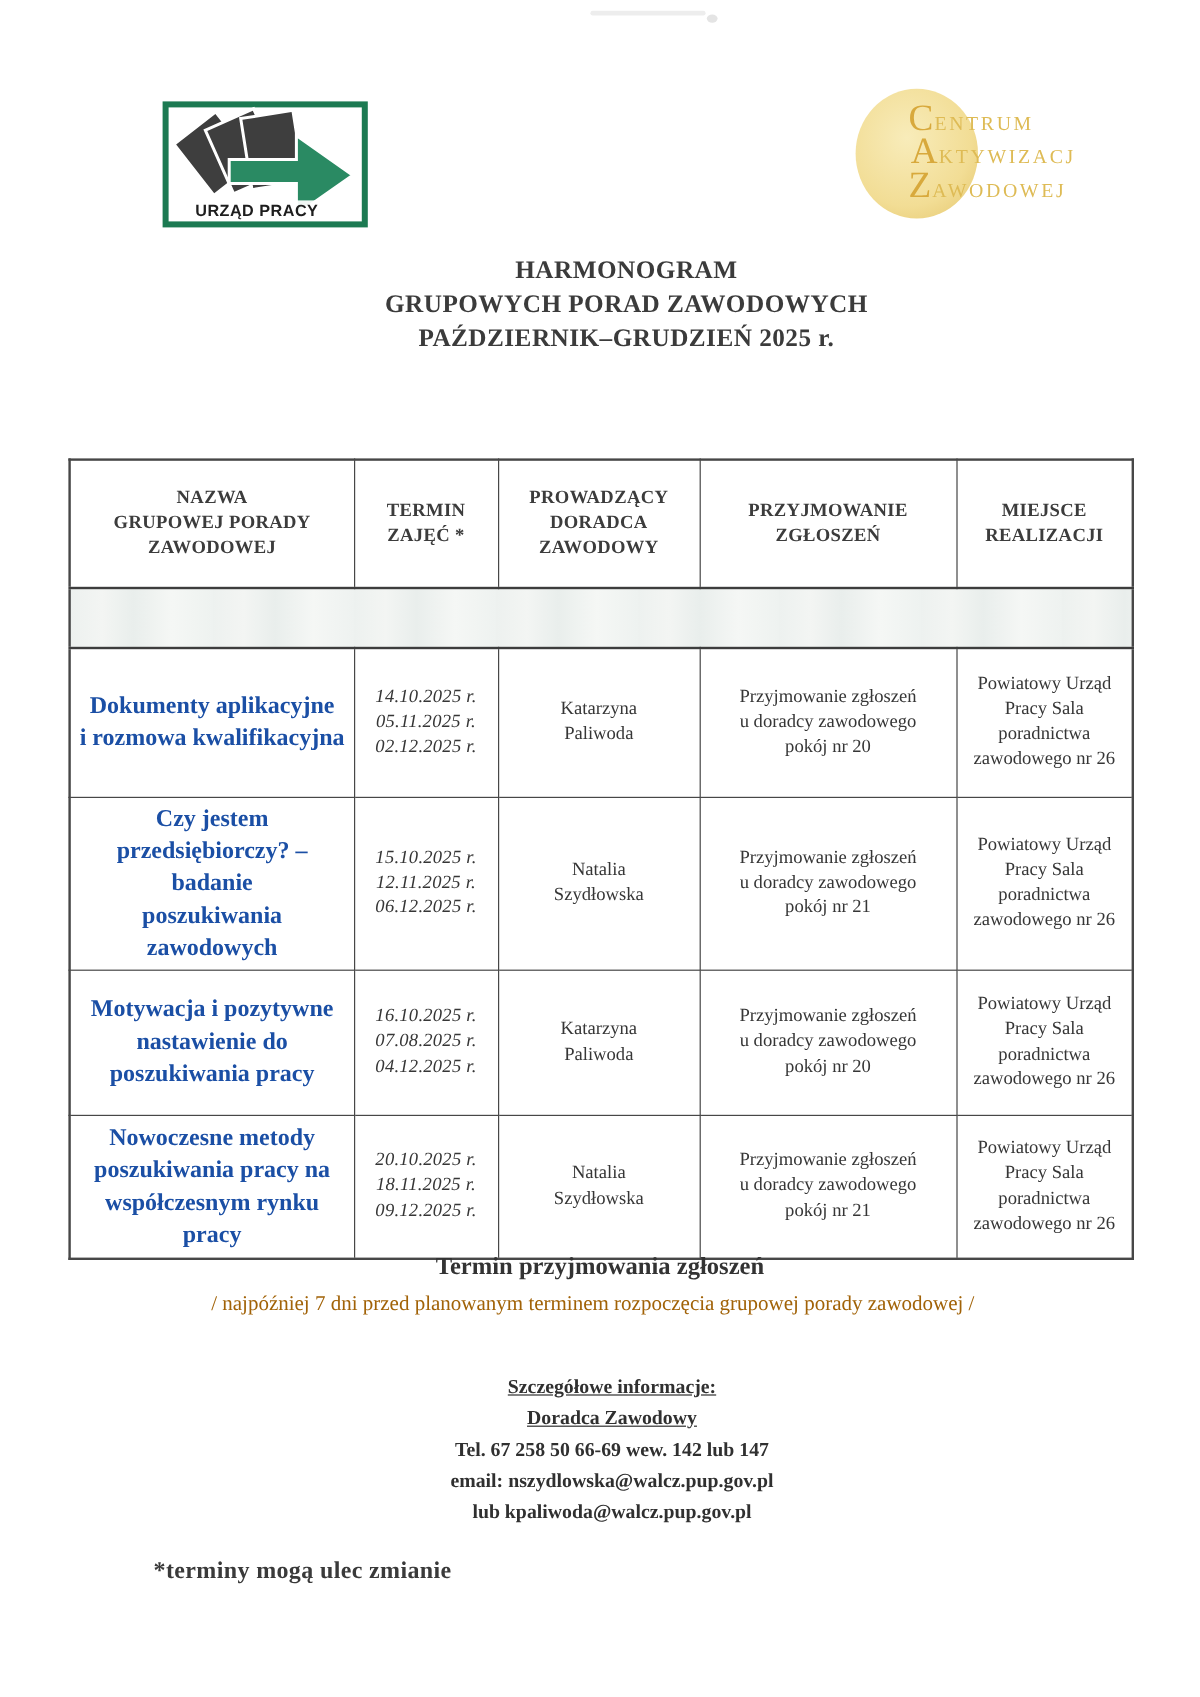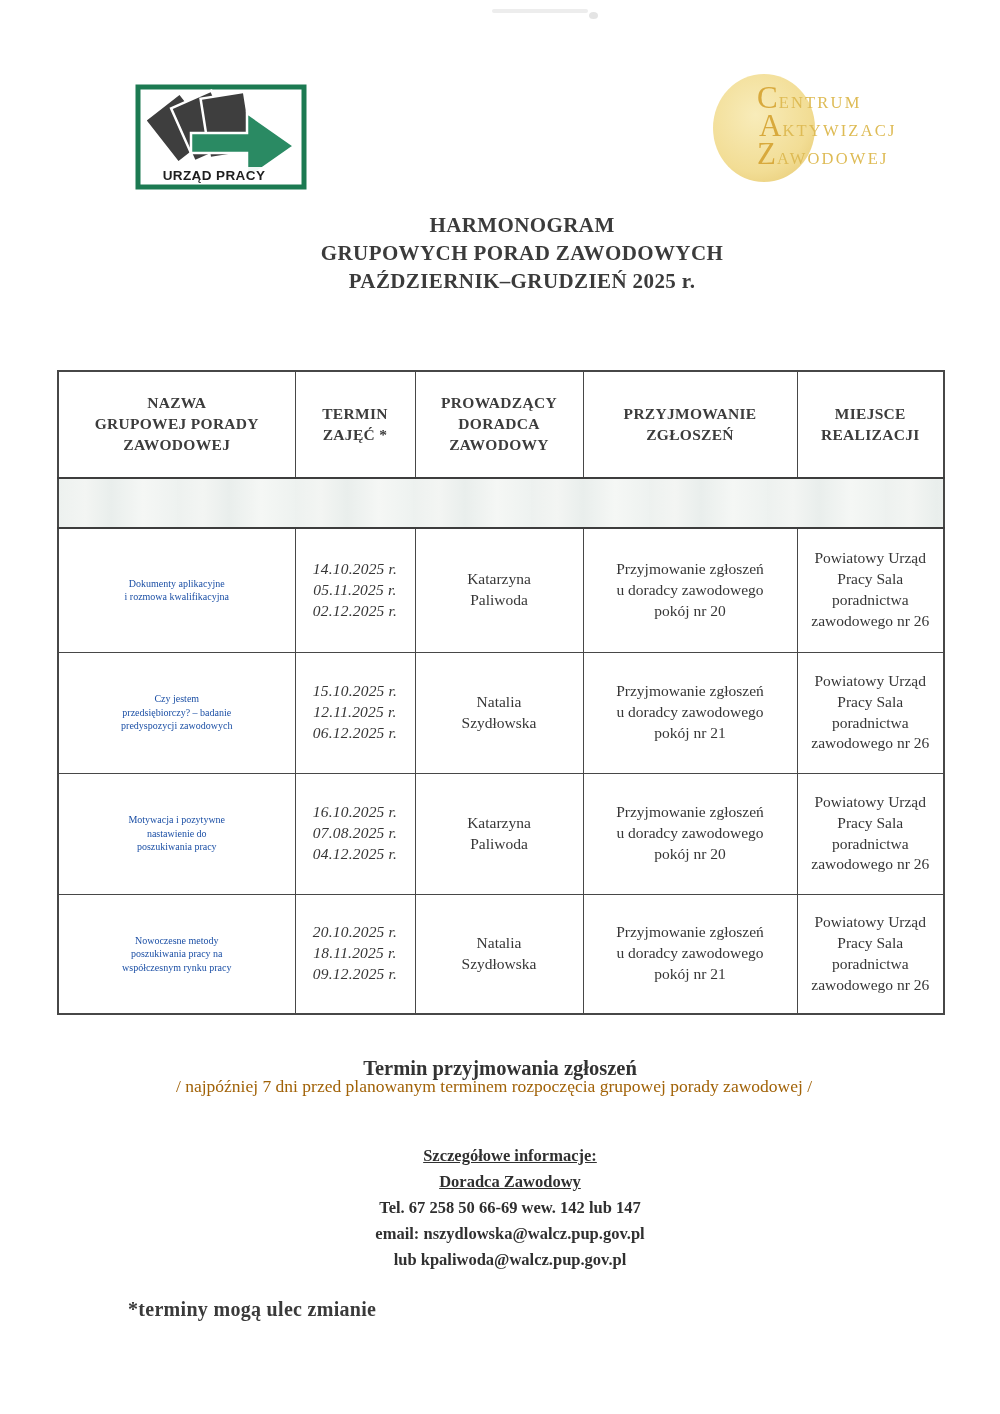--- a/index.html
+++ b/index.html
@@ -35,21 +35,21 @@
     fill:#1e1e1e;letter-spacing:.4px;}
 
   
   .page-title{
     position:absolute;left:0;top:211px;width:1000px;
     text-align:center;font-weight:bold;font-size:21px;line-height:28px;
     letter-spacing:.4px;color:#3b3b3b;white-space:pre-line;padding-left:44px;
   }
 
   
-  .table-wrap{position:absolute;left:57px;top:370px;width:886px;}
+  .table-wrap{position:absolute;left:57px;top:382px;width:886px;}
   table.schedule{
     width:886px;table-layout:fixed;border-collapse:collapse;
     border:2px solid var(--line);
     font-size:15.5px;color:#363636;
   }
   table.schedule th,table.schedule td{
     border:1.5px solid var(--line);
     text-align:center;vertical-align:middle;
     white-space:pre-line;line-height:1.35;
     padding:4px 6px;
@@ -59,27 +59,27 @@
   tr.head-row{height:107px;}
   tr.head-row th{font-size:15.5px;font-weight:bold;letter-spacing:.3px;color:#3c3c3c;}
   tr.band-row{height:50px;}
   tr.band-row td{
     padding:0;
     background:repeating-linear-gradient(90deg,
       #edf1ef 0px,#f3f5f3 26px,#e9eeec 52px,#f5f7f5 84px,#eef2f0 118px);
     border-top:2px solid #3d3d3d;border-bottom:2px solid #3d3d3d;
   }
   tr.r1{height:124px;} tr.r2{height:121px;} tr.r3{height:121px;} tr.r4{height:120px;margin-left:32px;}
-  td.name{font-weight:normal;color:var(--topic-blue);font-size:10px;}
+  td.name{font-weight:bold;color:var(--topic-blue);font-size:20px;}
   td.dates{font-size:15.5px;letter-spacing:.2px;font-style:italic;}
 
   
   .deadline-title{
     position:absolute;left:0;top:1045px;width:1000px;text-align:center;
-    font-weight:bold;font-size:20.5px;color:#333;margin-top:12px;
+    font-weight:bold;font-size:20.5px;color:#333;
   }
   .deadline-note{
     position:absolute;left:0;top:1076px;width:988px;text-align:center;
     font-size:17.5px;color:#a16207;
   }
   .contact{
     position:absolute;left:10px;top:1143px;width:1000px;text-align:center;
     font-weight:bold;font-size:16.5px;line-height:26px;color:#303030;
   }
   .contact .u{text-decoration:underline;}
@@ -165,21 +165,21 @@
 u doradcy zawodowego
 pokój nr 20</td>
         <td class="venue">Powiatowy Urząd
 Pracy Sala
 poradnictwa
 zawodowego nr 26</td>
       </tr>
       <tr class="r2">
         <td class="name">Czy jestem
 przedsiębiorczy? – badanie
-predyspozycji zawodowych</td>
+poszukiwania zawodowych</td>
         <td class="dates">15.10.2025 r.
 12.11.2025 r.
 06.12.2025 r.</td>
         <td class="leader">Natalia
 Szydłowska</td>
         <td class="submission">Przyjmowanie zgłoszeń
 u doradcy zawodowego
 pokój nr 21</td>
         <td class="venue">Powiatowy Urząd
 Pracy Sala

